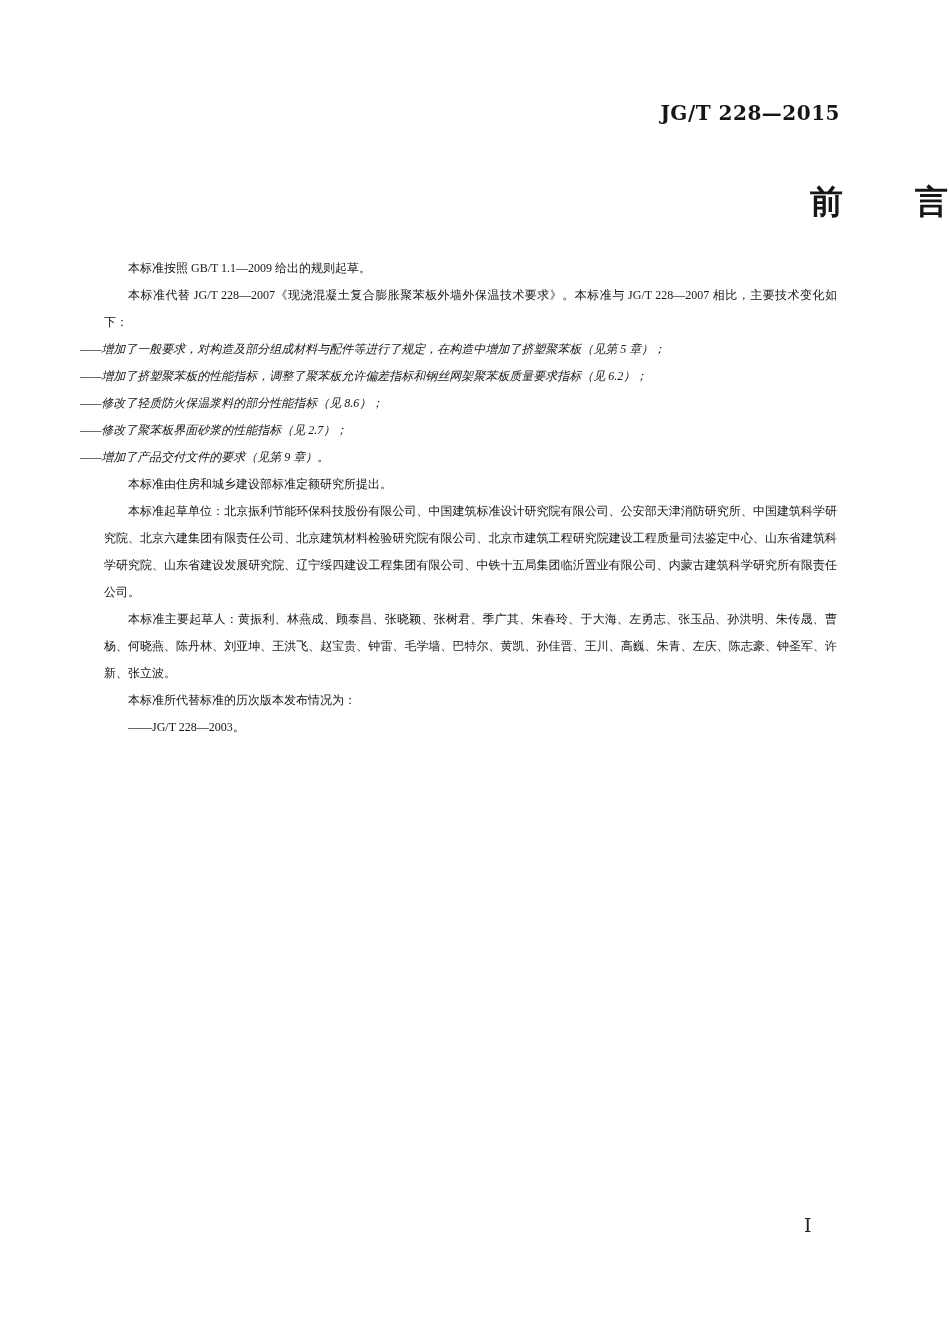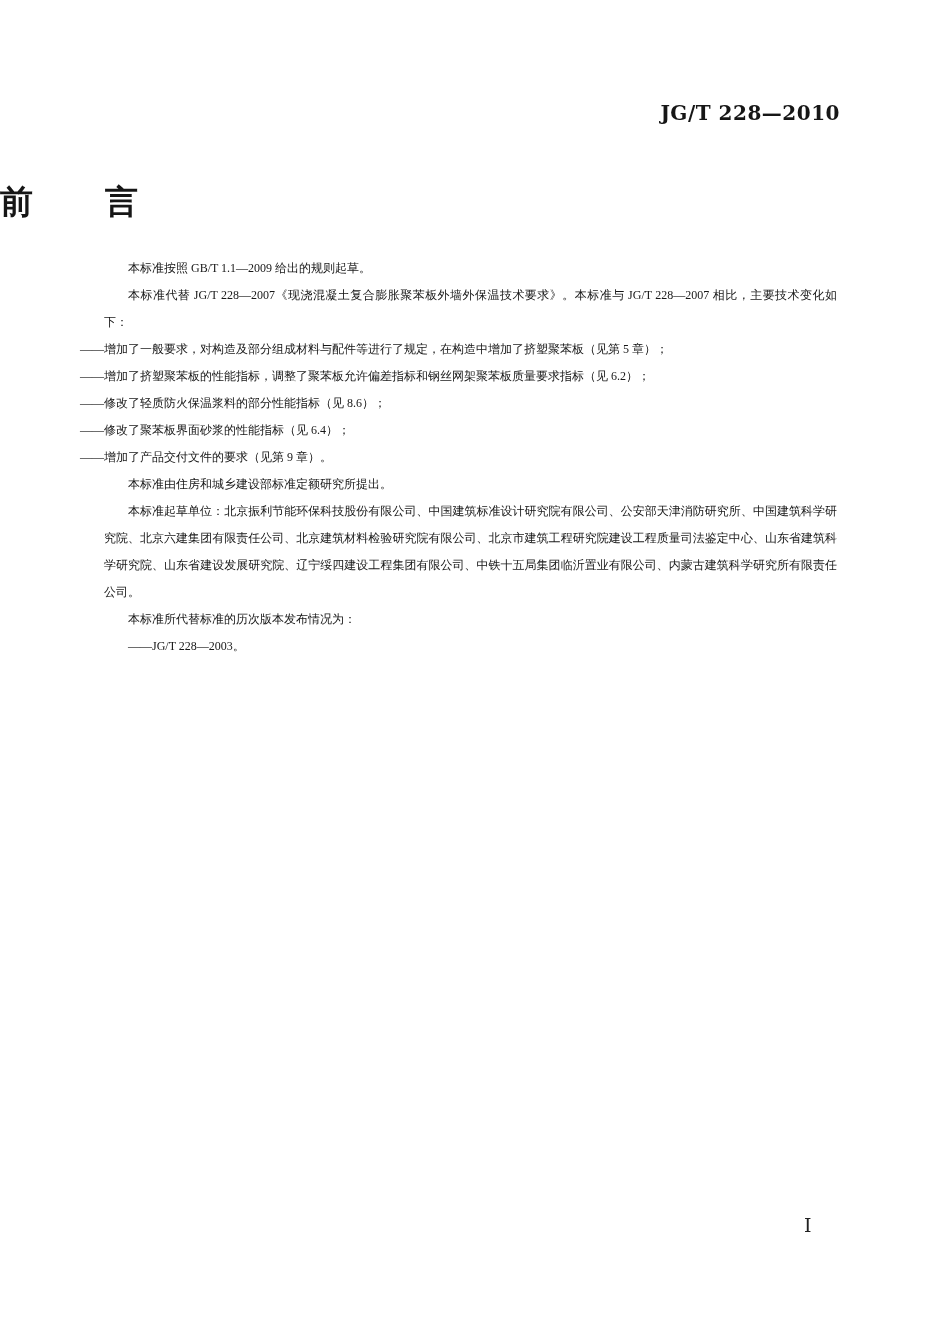--- a/index.html
+++ b/index.html
@@ -23,21 +23,21 @@
     font-weight: 700;
     font-size: 20px;
     letter-spacing: 0.5px;
     white-space: nowrap;
   }
   .doc-title {
     position: absolute;
     top: 180px;
     left: 0;
     width: 950px;
-    text-align: left;
+    text-align: right;
     font-family: "Liberation Sans", "DejaVu Sans", sans-serif;
     font-weight: 700;
     font-size: 33px;
     letter-spacing: 2px;
   }
   .body-text {
     position: absolute;
     left: 104px;
     top: 255px;
     width: 733px;
@@ -49,48 +49,50 @@
   .body-text p {
     margin: 0;
     padding: 0;
   }
   .para {
     text-indent: 2em;
   }
   .bullet {
     padding-left: 4em;
     text-indent: -2em;
+    font-style: italic;
   }
   .page-number {
     position: absolute;
     left: 804px;
     top: 1214px;
     font-family: "DejaVu Serif", "Liberation Serif", serif;
     font-size: 19px;
     color: #222222;
   }
 </style>
 </head>
 <body>
 
 <div class="page">
 
-  <div class="header-code">JG/T 228—2010</div>
+  <div class="header-code">JG/T 228—2015</div>
 
   <div class="doc-title">前　　言</div>
 
   <div class="body-text">
     <p class="para">本标准按照 GB/T 1.1—2009 给出的规则起草。</p>
     <p class="para">本标准代替 JG/T 228—2007《现浇混凝土复合膨胀聚苯板外墙外保温技术要求》。本标准与 JG/T 228—2007 相比，主要技术变化如下：</p>
     <p class="bullet">——增加了一般要求，对构造及部分组成材料与配件等进行了规定，在构造中增加了挤塑聚苯板（见第 5 章）；</p>
     <p class="bullet">——增加了挤塑聚苯板的性能指标，调整了聚苯板允许偏差指标和钢丝网架聚苯板质量要求指标（见 6.2）；</p>
     <p class="bullet">——修改了轻质防火保温浆料的部分性能指标（见 8.6）；</p>
-    <p class="bullet">——修改了聚苯板界面砂浆的性能指标（见 6.4）；</p>
+    <p class="bullet">——修改了聚苯板界面砂浆的性能指标（见 2.7）；</p>
     <p class="bullet">——增加了产品交付文件的要求（见第 9 章）。</p>
     <p class="para">本标准由住房和城乡建设部标准定额研究所提出。</p>
     <p class="para">本标准起草单位：北京振利节能环保科技股份有限公司、中国建筑标准设计研究院有限公司、公安部天津消防研究所、中国建筑科学研究院、北京六建集团有限责任公司、北京建筑材料检验研究院有限公司、北京市建筑工程研究院建设工程质量司法鉴定中心、山东省建筑科学研究院、山东省建设发展研究院、辽宁绥四建设工程集团有限公司、中铁十五局集团临沂置业有限公司、内蒙古建筑科学研究所有限责任公司。</p>
+    <p class="para">本标准主要起草人：黄振利、林燕成、顾泰昌、张晓颖、张树君、季广其、朱春玲、于大海、左勇志、张玉品、孙洪明、朱传晟、曹杨、何晓燕、陈丹林、刘亚坤、王洪飞、赵宝贵、钟雷、毛学墙、巴特尔、黄凯、孙佳晋、王川、高巍、朱青、左庆、陈志豪、钟圣军、许新、张立波。</p>
     <p class="para">本标准所代替标准的历次版本发布情况为：</p>
     <p class="para">——JG/T 228—2003。</p>
   </div>
 
   <div class="page-number">I</div>
 
 </div>
 
 </body></html>

